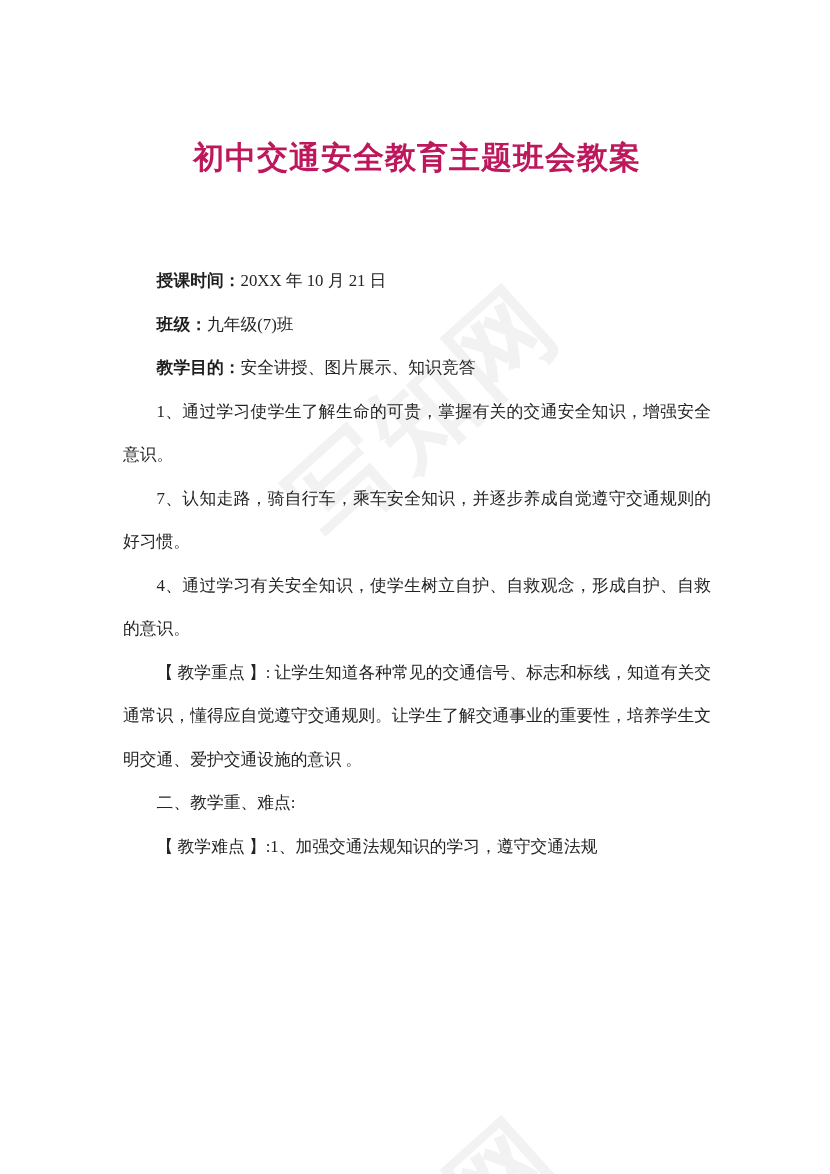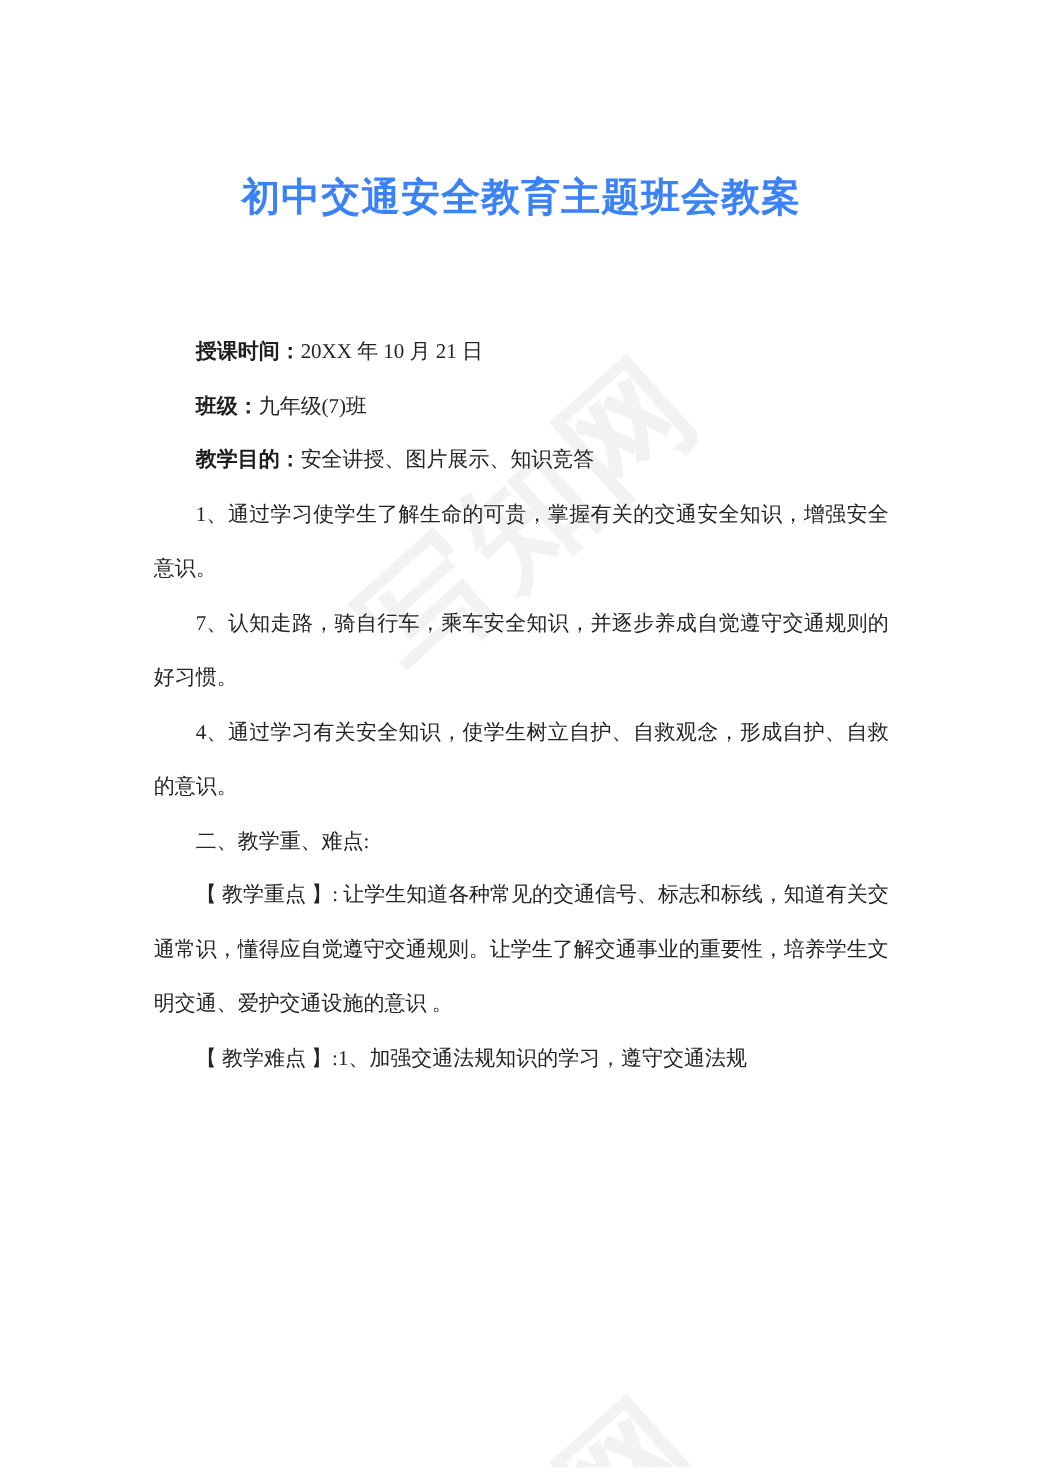--- a/index.html
+++ b/index.html
@@ -41,21 +41,21 @@
     top: 0;
     width: 588px;
     z-index: 1;
   }
   .doc-title {
     margin: 136px 0 0 0;
     font-size: 31px;
     line-height: 44px;
     font-weight: bold;
     text-align: center;
-    color: #3b82f6;
+    color: #be185d;
     letter-spacing: 1px;
   }
   .doc-body {
     margin-top: 79px;
     font-size: 16.8px;
     line-height: 43.5px;
     color: #242424;
     text-align: justify;
   }
   .doc-body p {
@@ -87,19 +87,19 @@
       <p>
         <strong class="meta-label">班级：</strong><span>九年级(7)班</span>
       </p>
       <p>
         <strong class="meta-label">教学目的：</strong><span>安全讲授、图片展示、知识竞答</span>
       </p>
 
       <p>1、通过学习使学生了解生命的可贵，掌握有关的交通安全知识，增强安全意识。</p>
       <p>7、认知走路，骑自行车，乘车安全知识，并逐步养成自觉遵守交通规则的好习惯。</p>
       <p>4、通过学习有关安全知识，使学生树立自护、自救观念，形成自护、自救的意识。</p>
+      <p>【 教学重点 】: 让学生知道各种常见的交通信号、标志和标线，知道有关交通常识，懂得应自觉遵守交通规则。让学生了解交通事业的重要性，培养学生文明交通、爱护交通设施的意识 。</p>
       <p>二、教学重、难点:</p>
-      <p>【 教学重点 】: 让学生知道各种常见的交通信号、标志和标线，知道有关交通常识，懂得应自觉遵守交通规则。让学生了解交通事业的重要性，培养学生文明交通、爱护交通设施的意识 。</p>
       <p>【 教学难点 】:1、加强交通法规知识的学习，遵守交通法规</p>
 
     </div>
   </div>
 </div>
 
 </body></html>

